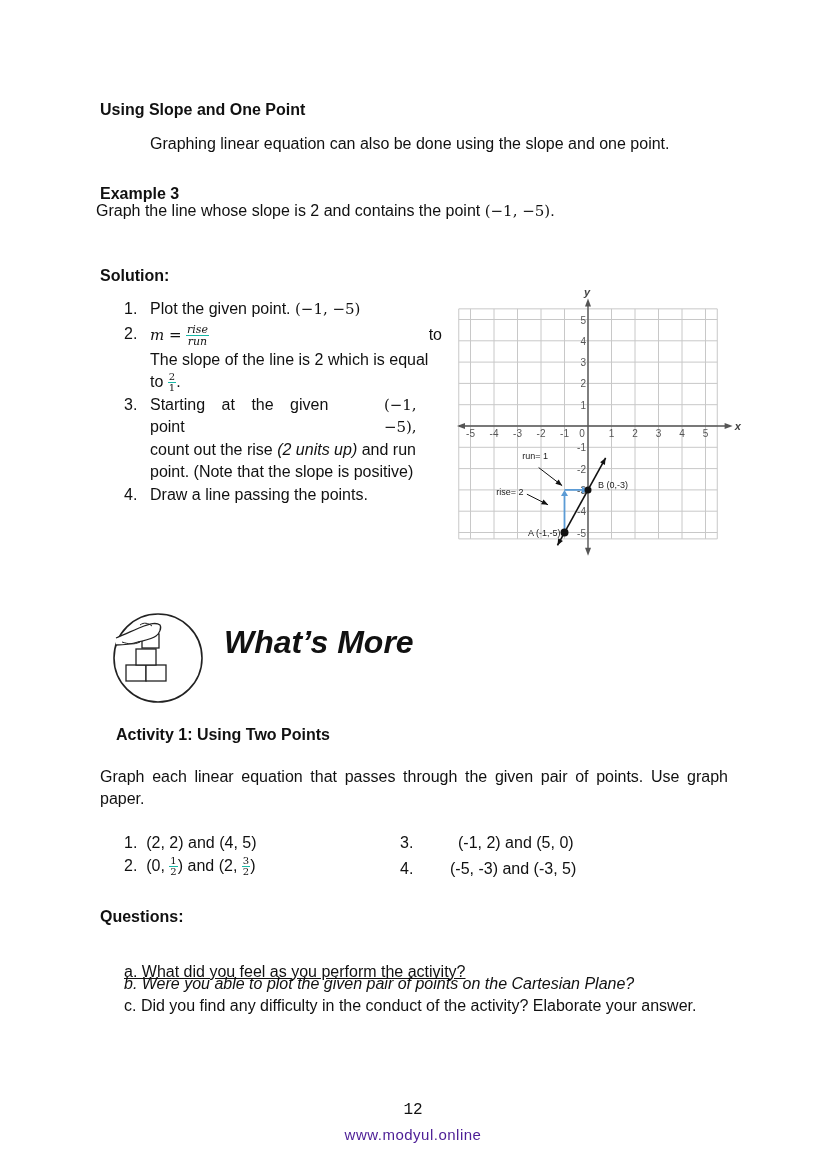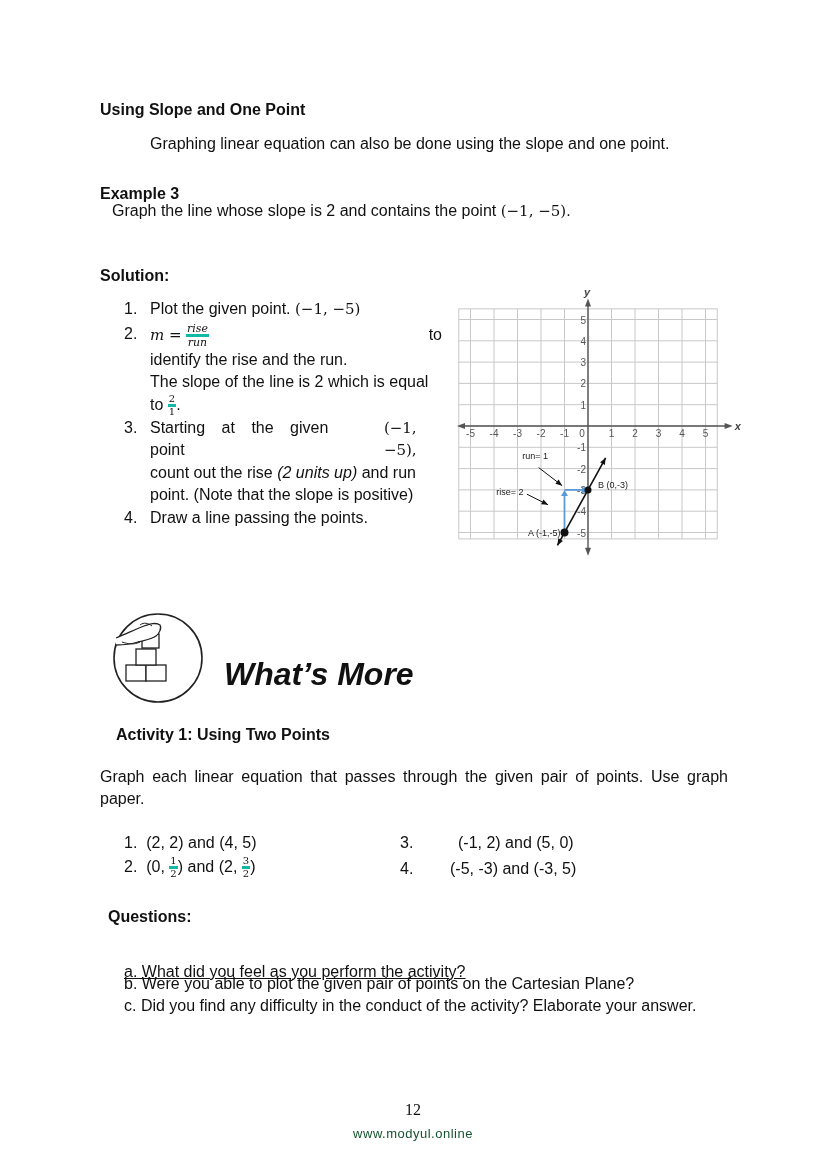--- a/index.html
+++ b/index.html
@@ -2,56 +2,55 @@
 <html><head>
 <meta charset="utf-8">
 <style>
   html, body { margin:0; padding:0; background:#fff; }
   body { width:826px; height:1169px; position:relative; font-family:"Liberation Sans", sans-serif; color:#111; font-size:16px; }
   .abs { position:absolute; }
   .h { font-weight:bold; font-size:16px; }
   .p { font-size:16px; line-height:22px; }
   .math { font-family:"DejaVu Serif", serif; font-size:15px; }
   .frac { display:inline-block; vertical-align:middle; text-align:center; font-family:"DejaVu Serif", serif; font-style:italic; font-size:11px; line-height:11px; }
-  .frac .num { display:block; border-bottom:3px solid #14b8a6; padding:0 1px; }
+  .frac .num { display:block; border-bottom:1px solid #14b8a6; padding:0 1px; }
   .frac .den { display:block; }
   .frac.small { font-style:normal; font-size:10px; line-height:10px; }
   .sol-list { left:124px; top:298px; width:318px; }
   .sol-item { position:relative; padding-left:26px; font-size:16px; line-height:22.5px; }
   .sol-item .n { position:absolute; left:0; top:0; }
-  .whats { left:224px; top:656px; font-size:32px; font-weight:bold; font-style:italic; }
-  .footer-num { left:0; width:826px; top:1101px; text-align:center; font-family:Liberation Serif, serif; font-size:16px; }
-  .footer-url { left:0; width:826px; top:1126px; text-align:center; font-size:13px; color:#14532d; letter-spacing:0.5px; }
+  .whats { left:224px; top:624px; font-size:32px; font-weight:bold; font-style:italic; }
+  .footer-num { left:0; width:826px; top:1101px; text-align:center; font-family:Liberation Mono, monospace; font-size:16px; }
+  .footer-url { left:0; width:826px; top:1126px; text-align:center; font-size:15px; color:#4c1d95; letter-spacing:0.5px; }
   .act-item { position:absolute; font-size:16px; }
   .q { position:absolute; left:124px; font-size:16px; }
 </style>
 </head>
 <body>
 
 <div class="abs h" style="left:100px; top:101px;">Using Slope and One Point</div>
 <div class="abs p" style="left:150px; top:133px;">Graphing linear equation can also be done using the slope and one point.</div>
 <div class="abs h" style="left:100px; top:167px;margin-top:18px;">Example 3</div>
-<div class="abs p" style="left:112px; top:200px;text-align:right;">
+<div class="abs p" style="left:96px; top:200px;text-align:right;">
   <span>Graph the line whose slope is 2 and contains the point </span><span class="math">(−1, −5)</span><span>.</span>
 </div>
 
 <div class="abs h" style="left:100px; top:267px;">Solution:</div>
 
 <div class="abs sol-list">
   <div class="sol-item">
     <span class="n">1.</span>
     <span>Plot the given point. </span><span class="math">(−1, −5)</span>
   </div>
   <div class="sol-item" style="margin-top:2px;">
     <span class="n">2.</span>
     <div style="display:flex; justify-content:space-between; align-items:center; height:26px;">
       <span><span class="math" style="font-style:italic;">m =</span> <span class="frac"><span class="num">rise</span><span class="den">run</span></span></span>
       <span> to</span>
     </div>
-    <div>identify the rise and the run.</div>
     <div>The slope of the line is 2 which is equal</div>
     <div><span>to </span><span class="frac small"><span class="num">2</span><span class="den">1</span></span><span>.</span></div>
   </div>
   <div class="sol-item">
     <span class="n">3.</span>
     <div style="display:flex; justify-content:space-between;gap:44px;">
         <span style="word-spacing:12px;">Starting at the given point </span>
         <span class="math">(−1, −5),</span>
       </div>
     <div><span>count out the rise </span><i>(2 units up)</i><span> and run</span></div>
@@ -160,19 +159,19 @@
 <div class="abs whats">What’s More</div>
 
 <div class="abs h" style="left:116px; top:726px;">Activity 1: Using Two Points</div>
 <div class="abs p" style="left:100px; top:766px; width:628px; text-align:justify; line-height:22px;">Graph each linear equation that passes through the given pair of points. Use graph paper.</div>
 
 <div class="act-item" style="left:124px; top:834px;"><span>1.</span>&nbsp;&nbsp;<span>(2, 2) and (4, 5)</span></div>
 <div class="act-item" style="left:124px; top:856px;"><span>2.</span>&nbsp;&nbsp;<span>(0, </span><span class="frac small"><span class="num">1</span><span class="den">2</span></span><span>) and (2, </span><span class="frac small"><span class="num">3</span><span class="den">2</span></span><span>)</span></div>
 <div class="act-item" style="left:400px; top:834px;"><span>3.</span><span style="position:absolute; left:58px; white-space:nowrap;">(-1, 2) and (5, 0)</span></div>
 <div class="act-item" style="left:400px; top:860px;"><span>4.</span><span style="position:absolute; left:50px; white-space:nowrap;">(-5, -3) and (-3, 5)</span></div>
 
-<div class="abs h" style="left:100px; top:908px;margin-left:8px;">Questions:</div>
+<div class="abs h" style="left:100px; top:908px;">Questions:</div>
 <div class="q" style="top:963px;text-decoration:underline;">a. What did you feel as you perform the activity?</div>
-<div class="q" style="top:975px;">b. Were you able to plot the given pair of points on the Cartesian Plane?</div>
+<div class="q" style="top:975px;font-style:italic;">b. Were you able to plot the given pair of points on the Cartesian Plane?</div>
 <div class="q" style="top:997px;">c. Did you find any difficulty in the conduct of the activity? Elaborate your answer.</div>
 
 <div class="abs footer-num">12</div>
 <div class="abs footer-url">www.modyul.online</div>
 
 </body></html>

